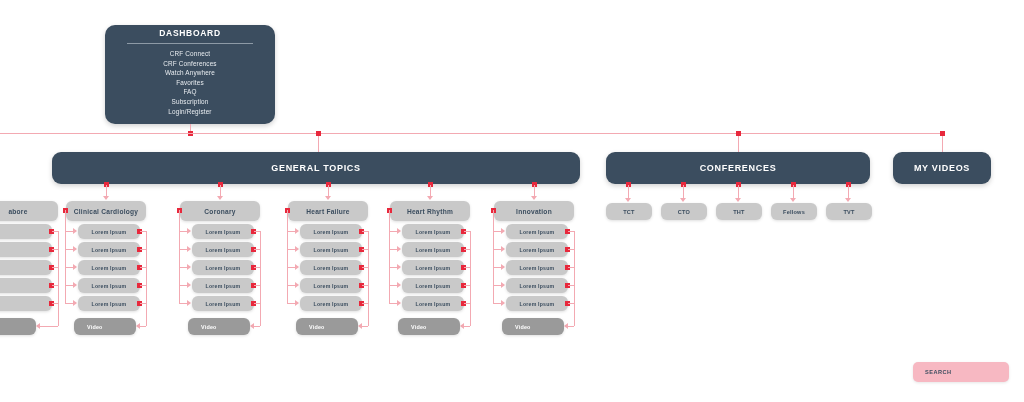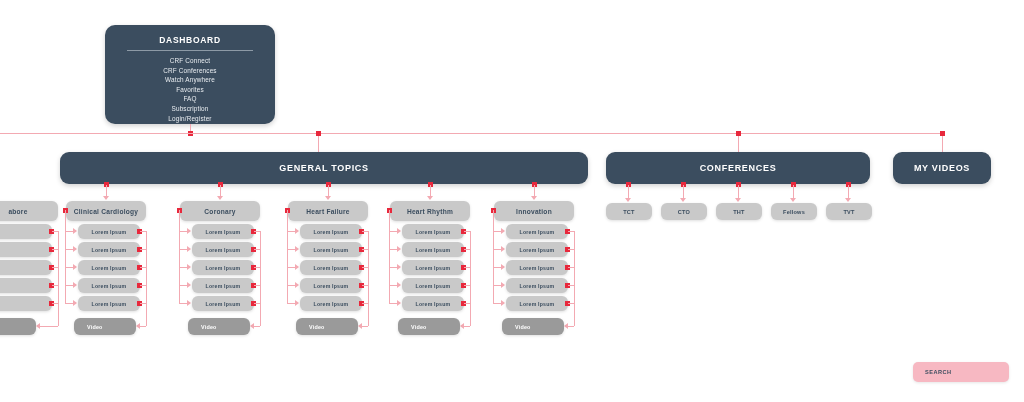--- a/index.html
+++ b/index.html
@@ -26,28 +26,28 @@
   .navy{
     position:absolute;background:#3b4d5f;border-radius:9px;
     color:#ffffff;display:flex;align-items:center;justify-content:center;
     box-shadow:0 2px 5px rgba(0,0,0,.18);
   }
   .navy-title{font-size:9px;font-weight:bold;letter-spacing:.7px;}
 
   .dashboard{
     left:105px;top:25px;width:170px;height:99px;border-radius:10px;
     flex-direction:column;align-items:center;justify-content:flex-start;
-    padding-top:10px;box-sizing:border-box;
+    padding-top:3px;box-sizing:border-box;
   }
   .dash-head{font-size:8.5px;font-weight:bold;letter-spacing:.7px;color:#fff;}
   .dash-rule{width:126px;height:1px;background:#8d9aa6;margin:5px 0 6px;}
   .dash-list{display:flex;flex-direction:column;align-items:center;gap:1px;}
   .dash-item{font-size:6.4px;color:#e9edf1;line-height:8.6px;letter-spacing:.15px;}
 
-  .bar-general{left:60px;top:152px;width:528px;height:32px;}
+  .bar-general{left:52px;top:152px;width:528px;height:32px;}
   .bar-conf{left:606px;top:152px;width:264px;height:32px;}
   .bar-myvid{left:893px;top:152px;width:98px;height:32px;}
 
   
   .card{
     position:absolute;background:#c9c9c9;border-radius:6px;
     display:flex;align-items:center;justify-content:center;
     color:#3b4d5f;box-shadow:0 1px 3px rgba(0,0,0,.13);
   }
   .cat{height:20px;font-size:6.6px;font-weight:bold;letter-spacing:.25px;}

